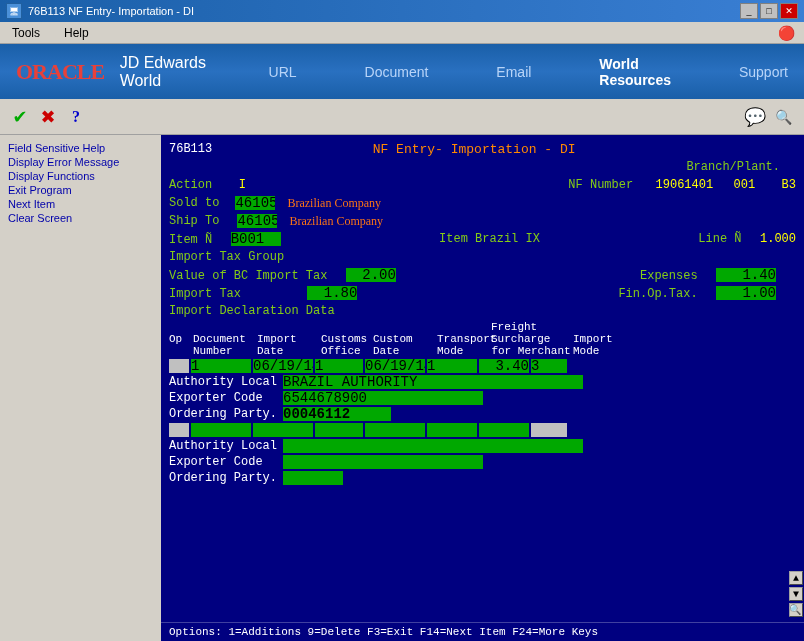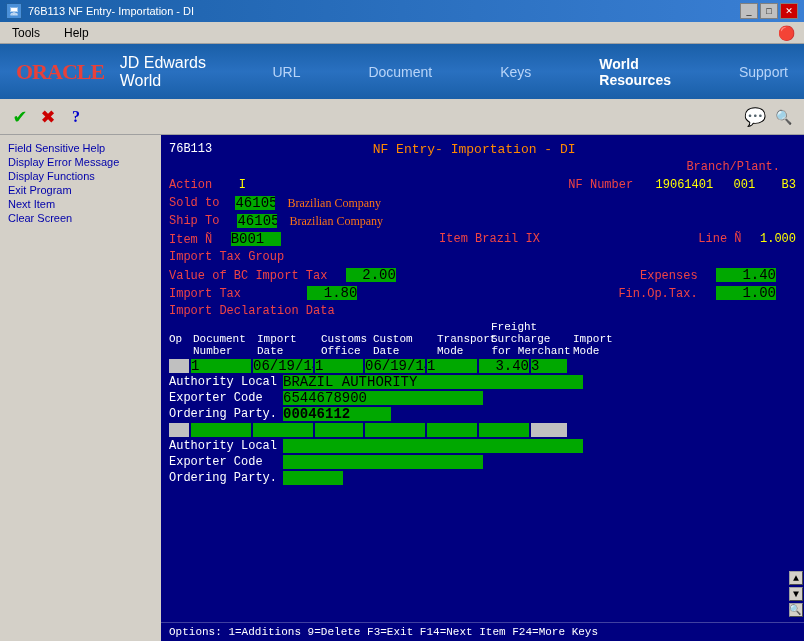--- a/index.html
+++ b/index.html
@@ -99,21 +99,21 @@
       background: #000080;
       color: #ffffff;
       font-family: 'Courier New', monospace;
       font-size: 12px;
       padding: 6px 8px;
       overflow: hidden;
       position: relative;
     }
 
     .form-row { display: flex; align-items: center; margin-bottom: 2px; gap: 4px; min-height: 16px; }
-    .form-label { color: #ef4444; white-space: nowrap; }
+    .form-label { color: #84cc16; white-space: nowrap; }
     .form-value { color: #ffff00; white-space: nowrap; }
     .form-value-cyan { color: #f97316; white-space: nowrap; cursor: pointer; font-family: Liberation Serif, serif; }
     .form-input {
       background: #00a800;
       color: #000000;
       border: none;
       font-family: 'Courier New', monospace;
       font-size: 14px;
       height: 14px;
       outline: none;
@@ -188,21 +188,21 @@
 
 <div class="oracle-header">
   <div class="oracle-logo">
     <span class="oracle-text">ORACLE</span>
     <span style="width:2px;"></span>
     <span class="jde-text">JD Edwards World</span>
   </div>
   <div class="header-nav">
     <a class="nav-link">URL</a>
     <a class="nav-link">Document</a>
-    <a class="nav-link">Keys</a>
+    <a class="nav-link">Email</a>
     <a class="nav-link active">World Resources</a>
     <a class="nav-link">Support</a>
   </div>
 </div>
 
 <div class="toolbar">
   <button class="tool-btn" title="OK">
     <span class="check-icon">✔</span>
   </button>
   <button class="tool-btn" title="Cancel">

